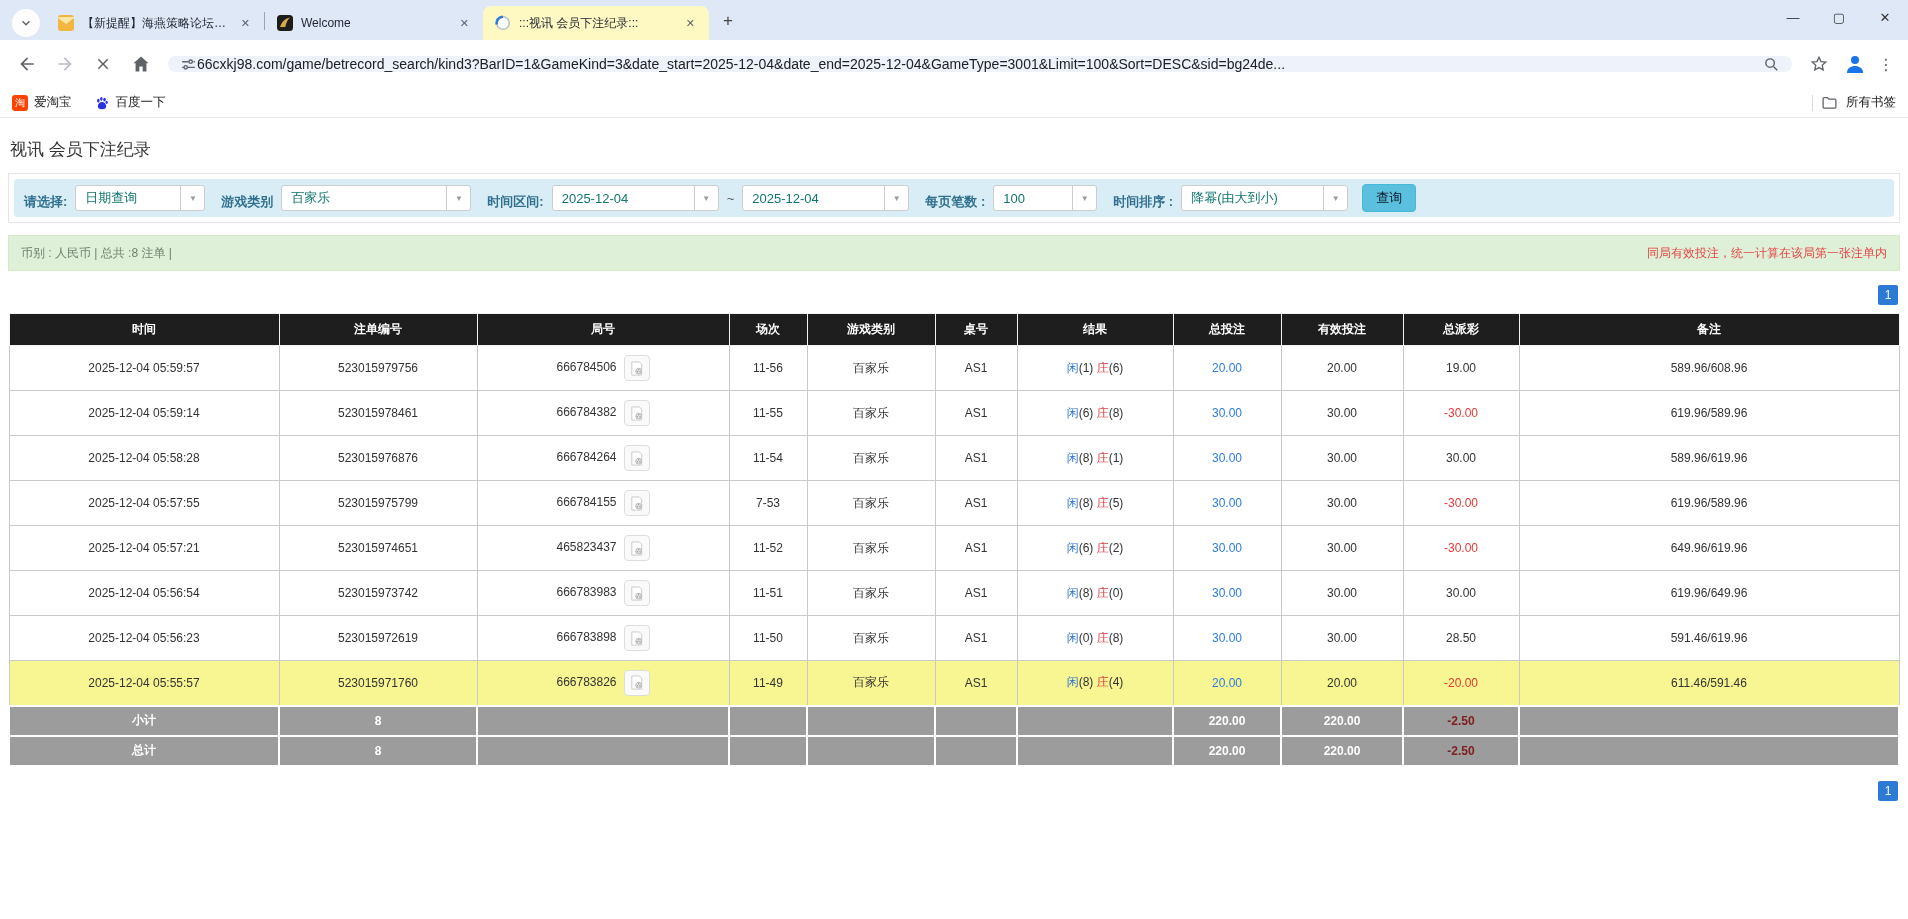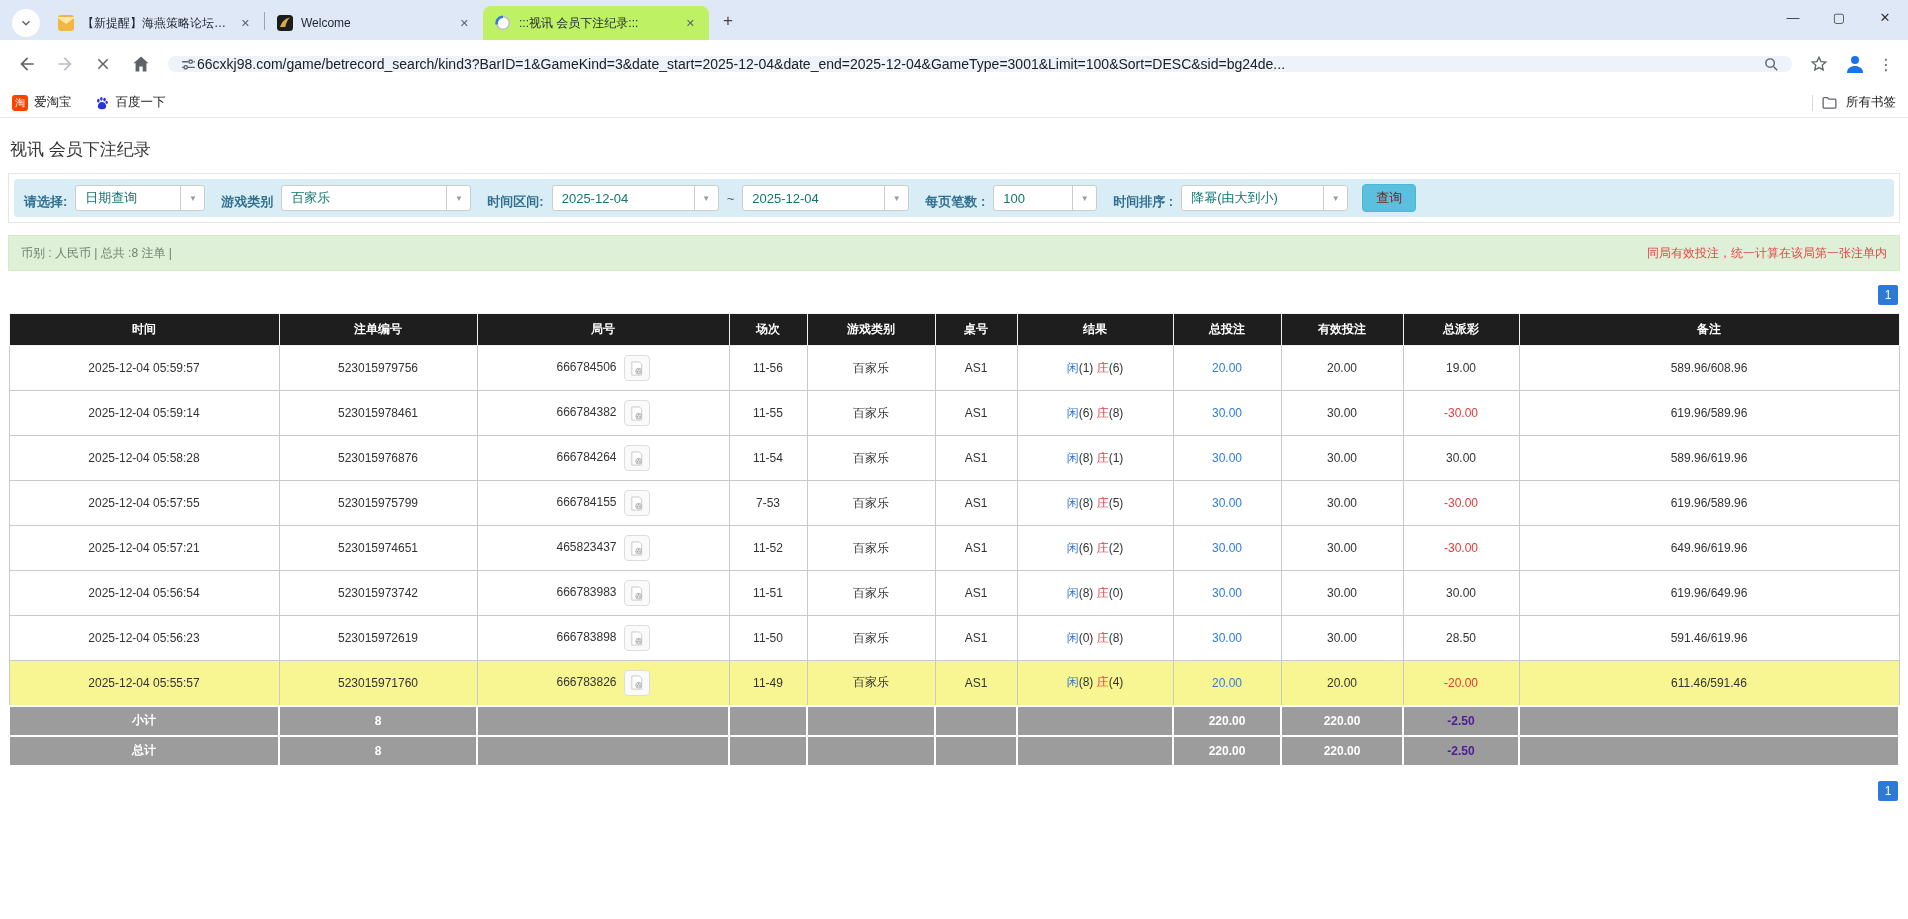--- a/index.html
+++ b/index.html
@@ -4,21 +4,21 @@
 <style>
   * { box-sizing: border-box; margin: 0; padding: 0; }
   html,body { width:1908px; height:919px; overflow:hidden; background:#fff;
     font-family:"Liberation Sans","DejaVu Sans",sans-serif; }
 
   
   .tabstrip { position:relative; height:40px; background:#dfe8f6; display:flex; align-items:flex-end; padding-left:8px; }
   .tab-search-btn { width:28px; height:28px; border:none; border-radius:14px; background:#fdfdfe; color:#5f6368;
     margin:0 6px 3px 4px; font-size:12px; cursor:pointer; display:flex; align-items:center; justify-content:center; }
   .tab { height:34px; display:flex; align-items:center; gap:8px; padding:0 10px 0 12px; width:218px; font-size:12px; color:#1f2430; }
-  .tab.active { background:#bef264; border-radius:8px 8px 0 0; width:226px; }
+  .tab.active { background:#fef9c3; border-radius:8px 8px 0 0; width:226px; }
   .tab-title { flex:1; white-space:nowrap; overflow:hidden; text-overflow:ellipsis; }
   .tab-close { font-size:11px; color:#5f6368; padding:2px 4px; border-radius:8px; cursor:pointer; }
   .tab-divider { width:1px; height:18px; background:#9aa4b5; margin-bottom:10px; }
   .favicon { width:16px; height:16px; flex:0 0 16px; display:inline-flex; align-items:center; justify-content:center; }
   .new-tab-btn { width:26px; height:26px; border:none; background:transparent; font-size:17px; color:#444; margin:0 0 6px 6px; cursor:pointer; }
   .win-controls { position:absolute; right:0; top:0; height:34px; display:flex; }
   .win-btn { width:46px; height:100%; display:flex; align-items:center; justify-content:center; font-size:13px; color:#333; cursor:pointer; }
 
   .navbar { height:48px; background:#fff; display:flex; align-items:center; padding:0 10px; gap:4px; }
   .nav-btn { width:34px; height:34px; border-radius:17px; display:flex; align-items:center; justify-content:center; cursor:pointer; flex:0 0 34px; }
@@ -39,21 +39,21 @@
   .page-title { font-size:17px; font-weight:400; color:#333; margin:20px 0 12px 2px; }
 
   .filter-panel { border:1px solid #e5e5e5; background:#fff; padding:5px; }
   .filter-bar { background:#d9edf7; border-radius:4px; height:38px; display:flex; align-items:center; padding:0 10px; gap:8px; font-size:13px; }
   .f-label { color:#31708f; font-weight:bold; white-space:nowrap;margin-top:8px; }
   .f-label.gap { margin-left:8px; }
   .sel { display:inline-flex; align-items:center; justify-content:space-between; background:#fff; border:1px solid #ccc; border-radius:3px; height:26px; cursor:pointer; }
   .sel-text { padding:0 9px; color:#0f766e; white-space:nowrap; }
   .sel-arrow { width:24px; height:100%; border-left:1px solid #ccc; display:flex; align-items:center; justify-content:center; color:#9a9a9a; font-size:8px; }
   .tilde { color:#555; }
-  .query-btn { background:#5bc0de; border:1px solid #46b8da; color:#7f1d1d; font-size:13px; border-radius:4px; height:28px; padding:0 13px; margin-left:6px; cursor:pointer; }
+  .query-btn { background:#5bc0de; border:1px solid #46b8da; color:#0f172a; font-size:13px; border-radius:4px; height:28px; padding:0 13px; margin-left:6px; cursor:pointer; }
 
   .summary-bar { margin-top:12px; background:#dff0d8; border:1px solid #d6e9c6; height:36px; display:flex; align-items:center;
     justify-content:space-between; padding:0 12px; font-size:12px; }
   .summary-left { color:#70806e; }
   .summary-right { color:#e64545; }
 
   .pager { display:flex; justify-content:flex-end; margin:14px 2px 8px 0; }
   .pager.bottom { margin:14px 2px 0 0; }
   .page-num { min-width:20px; height:20px; line-height:20px; text-align:center; background:#2d79d6; color:#fff; font-size:12px;
     border-radius:2px; cursor:pointer; }
@@ -61,21 +61,21 @@
   table.bet { width:100%; border-collapse:collapse; font-size:12px; color:#333; table-layout:fixed; }
   .bet th { background:#1e1e1e; color:#fff; font-weight:bold; height:32px; border:1px solid #f2f2f2; }
   .bet td { border:1px solid #c9c9c9; height:45px; text-align:center; background:#fff; overflow:hidden; }
   .bet tr.hl td { background:#f8f593; }
   .bet tr.totals td { background:#9c9c9c; color:#fff; font-weight:bold; height:30px; border:2px solid #fff; }
   .xian { color:#2b6fd6; }
   .zhuang { color:#e03a3a; }
   .bet-link { color:#2b7ce0; cursor:pointer; }
   .payout.neg, .totals .payout { font-weight:normal; }
   .payout.neg { color:#e53935; }
-  .totals .payout.neg { color:#4c1d95; font-weight:bold; }
+  .totals .payout.neg { color:#7f1d1d; font-weight:bold; }
   .video-btn { width:26px; height:26px; border:1px solid #ddd; border-radius:4px; background:#fafafa; display:inline-flex;
     align-items:center; justify-content:center; margin-left:7px; vertical-align:middle; cursor:pointer; }
 </style>
 </head>
 <body>
 
 <div>
   <div class="tabstrip">
     <button class="tab-search-btn">
       <svg viewBox="0 0 24 24" width="14" fill="none" stroke="#5f6368" stroke-width="2.4">

